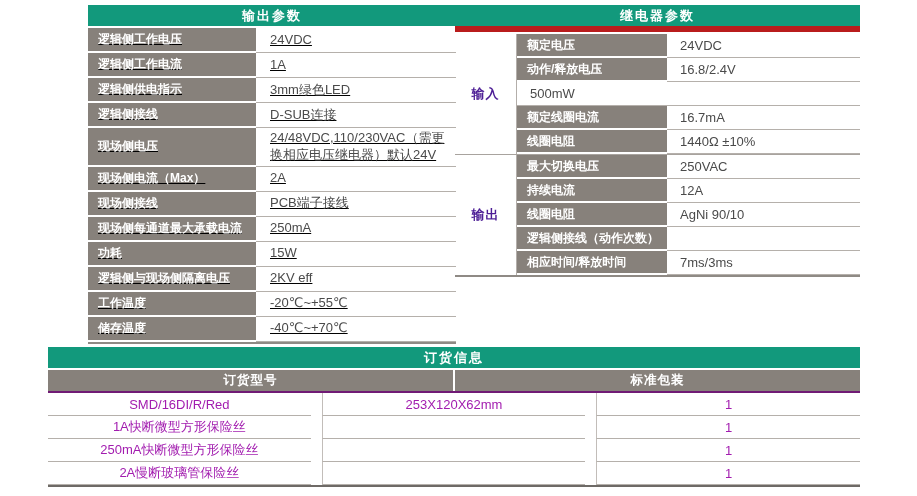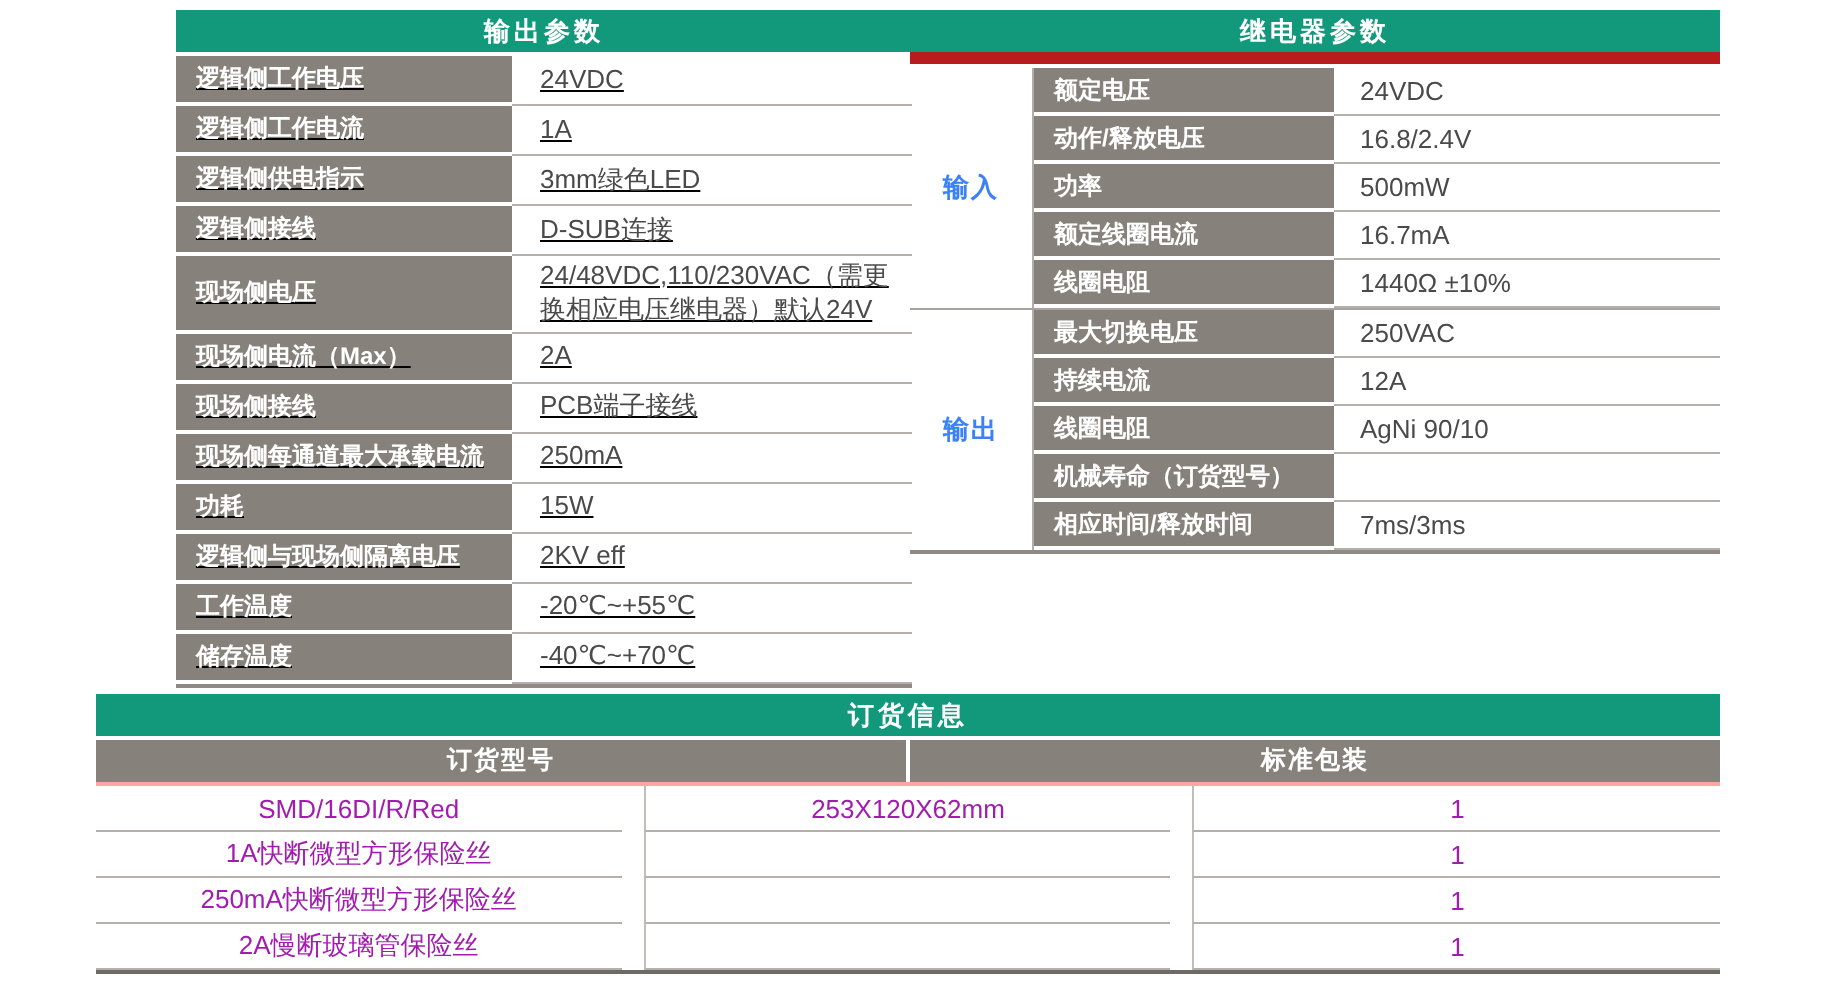--- a/index.html
+++ b/index.html
@@ -31,38 +31,38 @@
     flex:1;border-bottom:1px solid #b5b0ab;display:flex;align-items:center;
     padding:2px 4px 2px 14px;font-size:13px;color:#4a4a4a;line-height:1.3;
   }
   .table-bottom{height:2px;background:#8f8a85;}
 
   
   .rt-body{margin-top:2px;}
   .rt-section{display:flex;}
   .rt-group{
     width:62px;box-sizing:border-box;display:flex;align-items:center;justify-content:center;
-    font-weight:bold;font-size:13px;color:#3b82f6;border-right:1px solid #b3aeaa;
+    font-weight:bold;font-size:13px;color:#4c1d95;border-right:1px solid #b3aeaa;
     letter-spacing:1px;
   }
   .rt-rows{flex:1;display:flex;flex-direction:column;}
   .rt-row{display:flex;height:24px;}
   .rt-label{
     width:150px;box-sizing:border-box;background:#87817B;color:#fff;font-weight:bold;
     font-size:12px;display:flex;align-items:center;padding-left:10px;
     border-bottom:2px solid #ffffff;
   }
   .rt-value{
     flex:1;border-bottom:1px solid #b5b0ab;display:flex;align-items:center;
     padding-left:13px;font-size:13px;color:#4a4a4a;
   }
   .rt-divider{height:1px;background:#a8a39e;}
 
   
-  .ord-header{display:flex;margin-top:2px;border-bottom:2px solid #fca5a5;}
+  .ord-header{display:flex;margin-top:2px;border-bottom:2px solid #701a75;}
   .ord-hcell{
     flex:1;background:#87817B;color:#fff;font-weight:bold;font-size:12.5px;height:21px;
     display:flex;align-items:center;justify-content:center;letter-spacing:1px;
   }
   .ord-hcell + .ord-hcell{border-left:2px solid #ffffff;}
   .ord-row{display:flex;height:23px;}
   .ord-cell{
     flex:1;display:flex;align-items:center;justify-content:center;
     font-size:13px;color:#a21caf;border-bottom:1px solid #b5b0ab;
   }
@@ -137,21 +137,20 @@
       <div class="rt-rows">
         <div class="rt-row">
           <div class="rt-label">额定电压</div>
           <div class="rt-value">24VDC</div>
         </div>
         <div class="rt-row">
           <div class="rt-label">动作/释放电压</div>
           <div class="rt-value">16.8/2.4V</div>
         </div>
         <div class="rt-row">
-          <div class="rt-label">功率</div>
           <div class="rt-value">500mW</div>
         </div>
         <div class="rt-row">
           <div class="rt-label">额定线圈电流</div>
           <div class="rt-value">16.7mA</div>
         </div>
         <div class="rt-row">
           <div class="rt-label">线圈电阻</div>
           <div class="rt-value">1440Ω ±10%</div>
         </div>
@@ -169,21 +168,21 @@
         </div>
         <div class="rt-row">
           <div class="rt-label">持续电流</div>
           <div class="rt-value">12A</div>
         </div>
         <div class="rt-row">
           <div class="rt-label">线圈电阻</div>
           <div class="rt-value">AgNi 90/10</div>
         </div>
         <div class="rt-row">
-          <div class="rt-label">机械寿命（订货型号）</div>
+          <div class="rt-label">逻辑侧接线（动作次数）</div>
           <div class="rt-value"></div>
         </div>
         <div class="rt-row">
           <div class="rt-label">相应时间/释放时间</div>
           <div class="rt-value">7ms/3ms</div>
         </div>
       </div>
     </div>
 
     <div class="table-bottom"></div>

